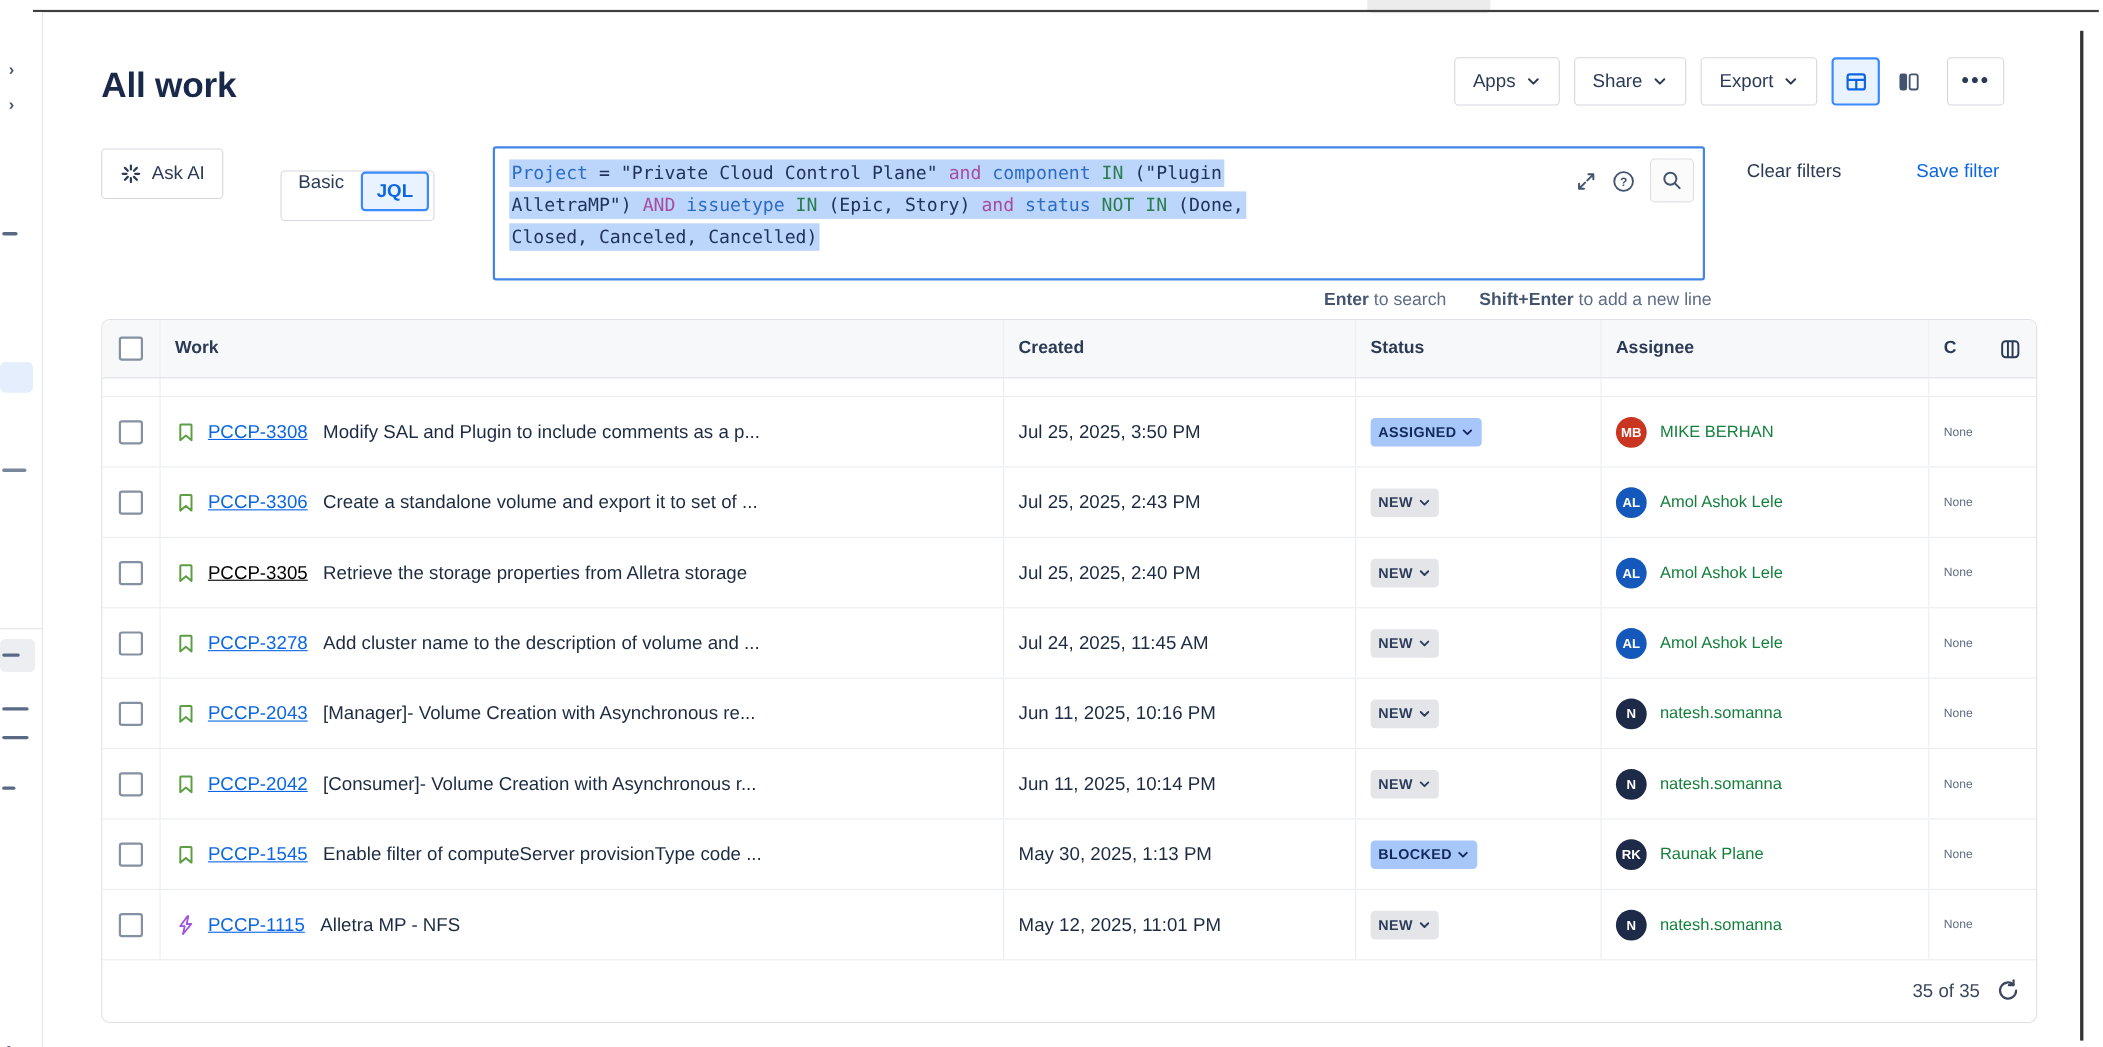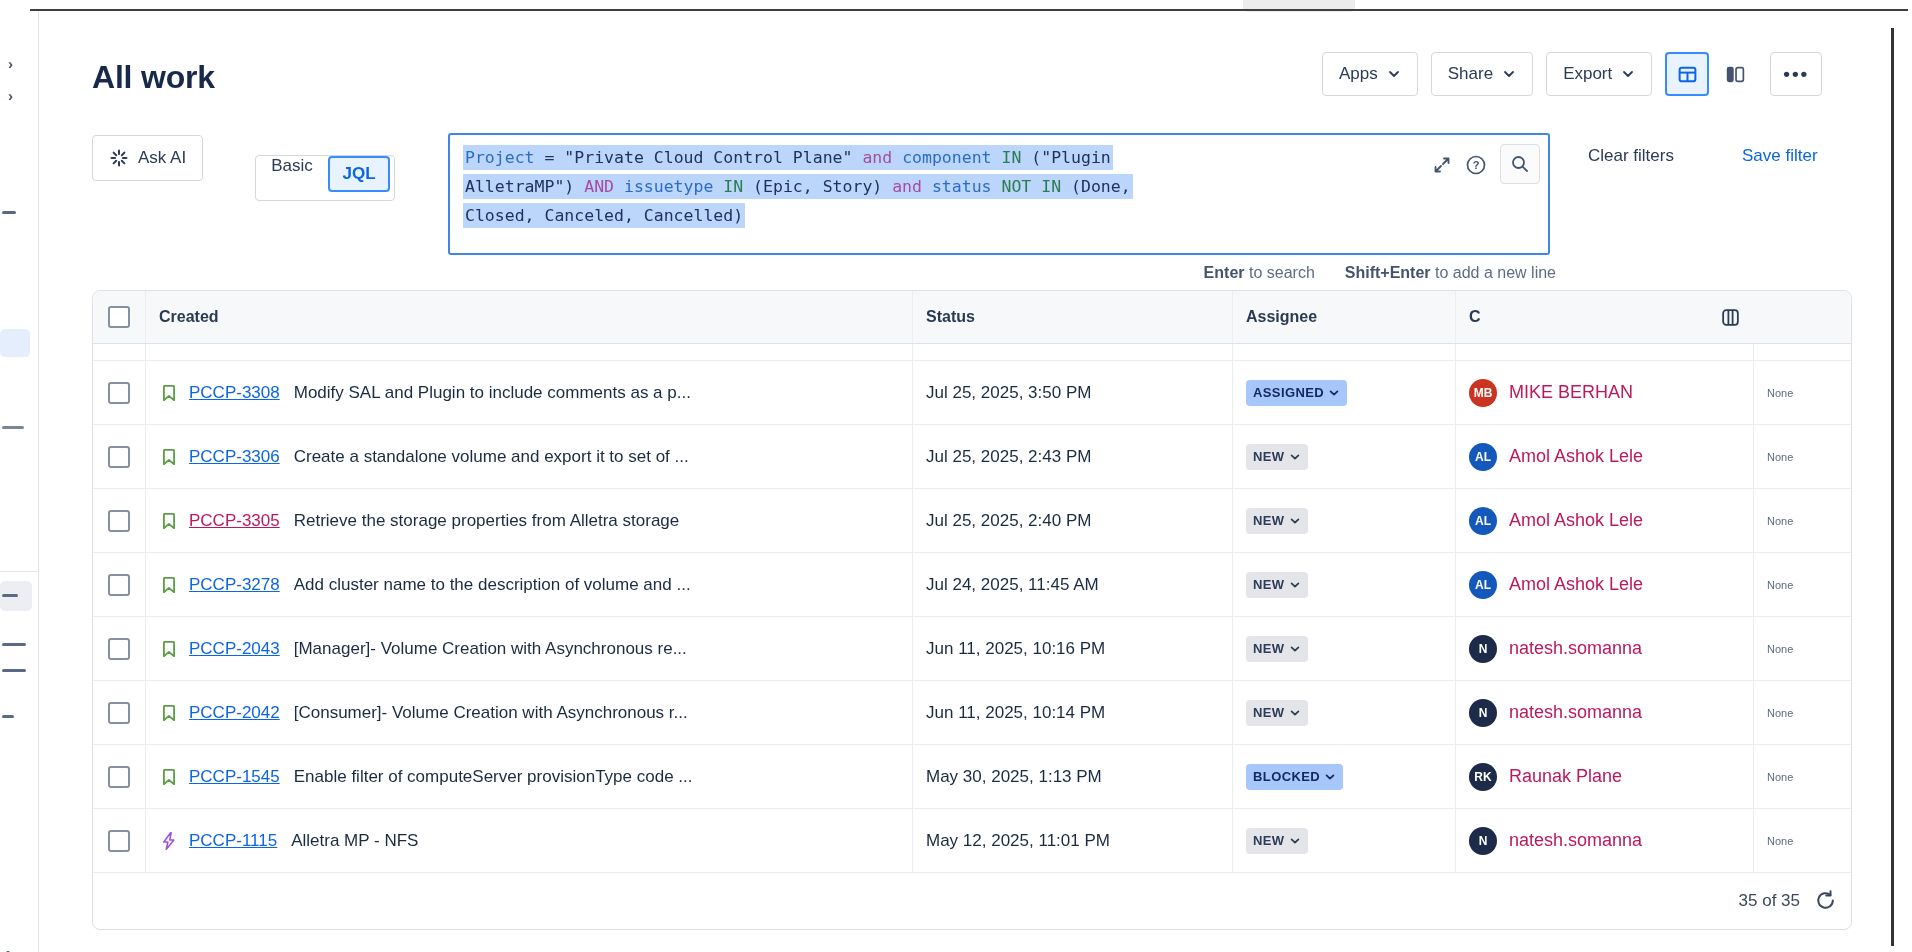--- a/index.html
+++ b/index.html
@@ -62,21 +62,21 @@
   .strip{height:17px;border-bottom:1px solid #EBEDF0;}
   .drow{height:64px;border-bottom:1px solid #EBEDF0;}
   .cb{width:18px;height:18px;border:2px solid #8590A2;border-radius:3px;background:#fff;display:inline-block;cursor:pointer;}
   .key{font-size:17px;font-weight:500;text-decoration:underline;margin:0 14px 0 10px;white-space:nowrap;cursor:pointer;}
   .summary{font-size:17px;color:#1C2B41;overflow:hidden;}
   .created{font-size:17px;color:#1C2B41;}
   .badge{display:inline-flex;align-items:center;gap:4px;height:26px;padding:0 7px;border-radius:4px;
          font-size:13px;font-weight:700;letter-spacing:.4px;cursor:pointer;}
   .avatar{width:28px;height:28px;border-radius:50%;color:#fff;font-size:12px;font-weight:700;
           display:flex;align-items:center;justify-content:center;margin-right:12px;flex:none;}
-  .aname{font-size:18px;color:#be185d;}
+  .aname{font-size:15px;color:#15803d;}
   .nonecell{font-size:11px;color:#5E6C84;}
   .tfoot{height:55px;display:flex;align-items:center;justify-content:flex-end;gap:14px;padding-right:14px;
          font-size:17px;color:#3B475C;}
   .colbtn{display:flex;align-items:center;justify-content:center;margin-left:auto;cursor:pointer;}
   .hdr-c{margin-right:8px;}
 </style>
 </head>
 <body>
 
 <div class="graytab"></div>
@@ -187,20 +187,21 @@
 
 <div class="jql-hint">
   <b>Enter</b><span> to search</span><span class="hint-sep"></span><b>Shift+Enter</b><span> to add a new line</span>
 </div>
 
 <div class="worktable">
   <div class="trow thead">
     <div class="cell cb-cell">
         <span class="cb"></span>
       </div>
+    <div class="cell">Work</div>
     <div class="cell">Created</div>
     <div class="cell">Status</div>
     <div class="cell">Assignee</div>
     <div class="cell">
       <span class="hdr-c">C</span>
       <span class="colbtn">
         <svg width="21" height="21" viewBox="0 0 20 20">
           <rect x="3" y="3" width="14" height="14" rx="3" fill="none" stroke="#2B3A55" stroke-width="1.7"></rect>
           <line x1="8" y1="3" x2="8" y2="17" stroke="#2B3A55" stroke-width="1.7"></line>
           <line x1="12" y1="3" x2="12" y2="17" stroke="#2B3A55" stroke-width="1.7"></line>
@@ -278,21 +279,21 @@
         </div>
       </div>
       <div class="trow drow">
         <div class="cell cb-cell">
           <span class="cb"></span>
         </div>
         <div class="cell">
           <svg width="20" height="20" viewBox="0 0 20 20" style="flex:none;">
             <path d="M5.6 2.9h8.8c.4 0 .7.3.7.7v13.6L10 12.9l-5.1 4.3V3.6c0-.4.3-.7.7-.7z" fill="none" stroke="#5C9E44" stroke-width="1.8" stroke-linejoin="round"></path>
           </svg>
-          <a class="key" style="color: #be185d;">PCCP-3305</a>
+          <a class="key" style="color: #000000;">PCCP-3305</a>
           <span class="summary">Retrieve the storage properties from Alletra storage</span>
         </div>
         <div class="cell">
           <span class="created">Jul 25, 2025, 2:40 PM</span>
         </div>
         <div class="cell">
           <span class="badge" style="background: rgb(227, 229, 233); color: rgb(44, 60, 90);">
             <span>NEW</span>
             <svg width="12" height="12" viewBox="0 0 14 14">
               <path d="M3 5l4 4 4-4" fill="none" stroke="currentColor" stroke-width="2" stroke-linecap="round" stroke-linejoin="round"></path>

